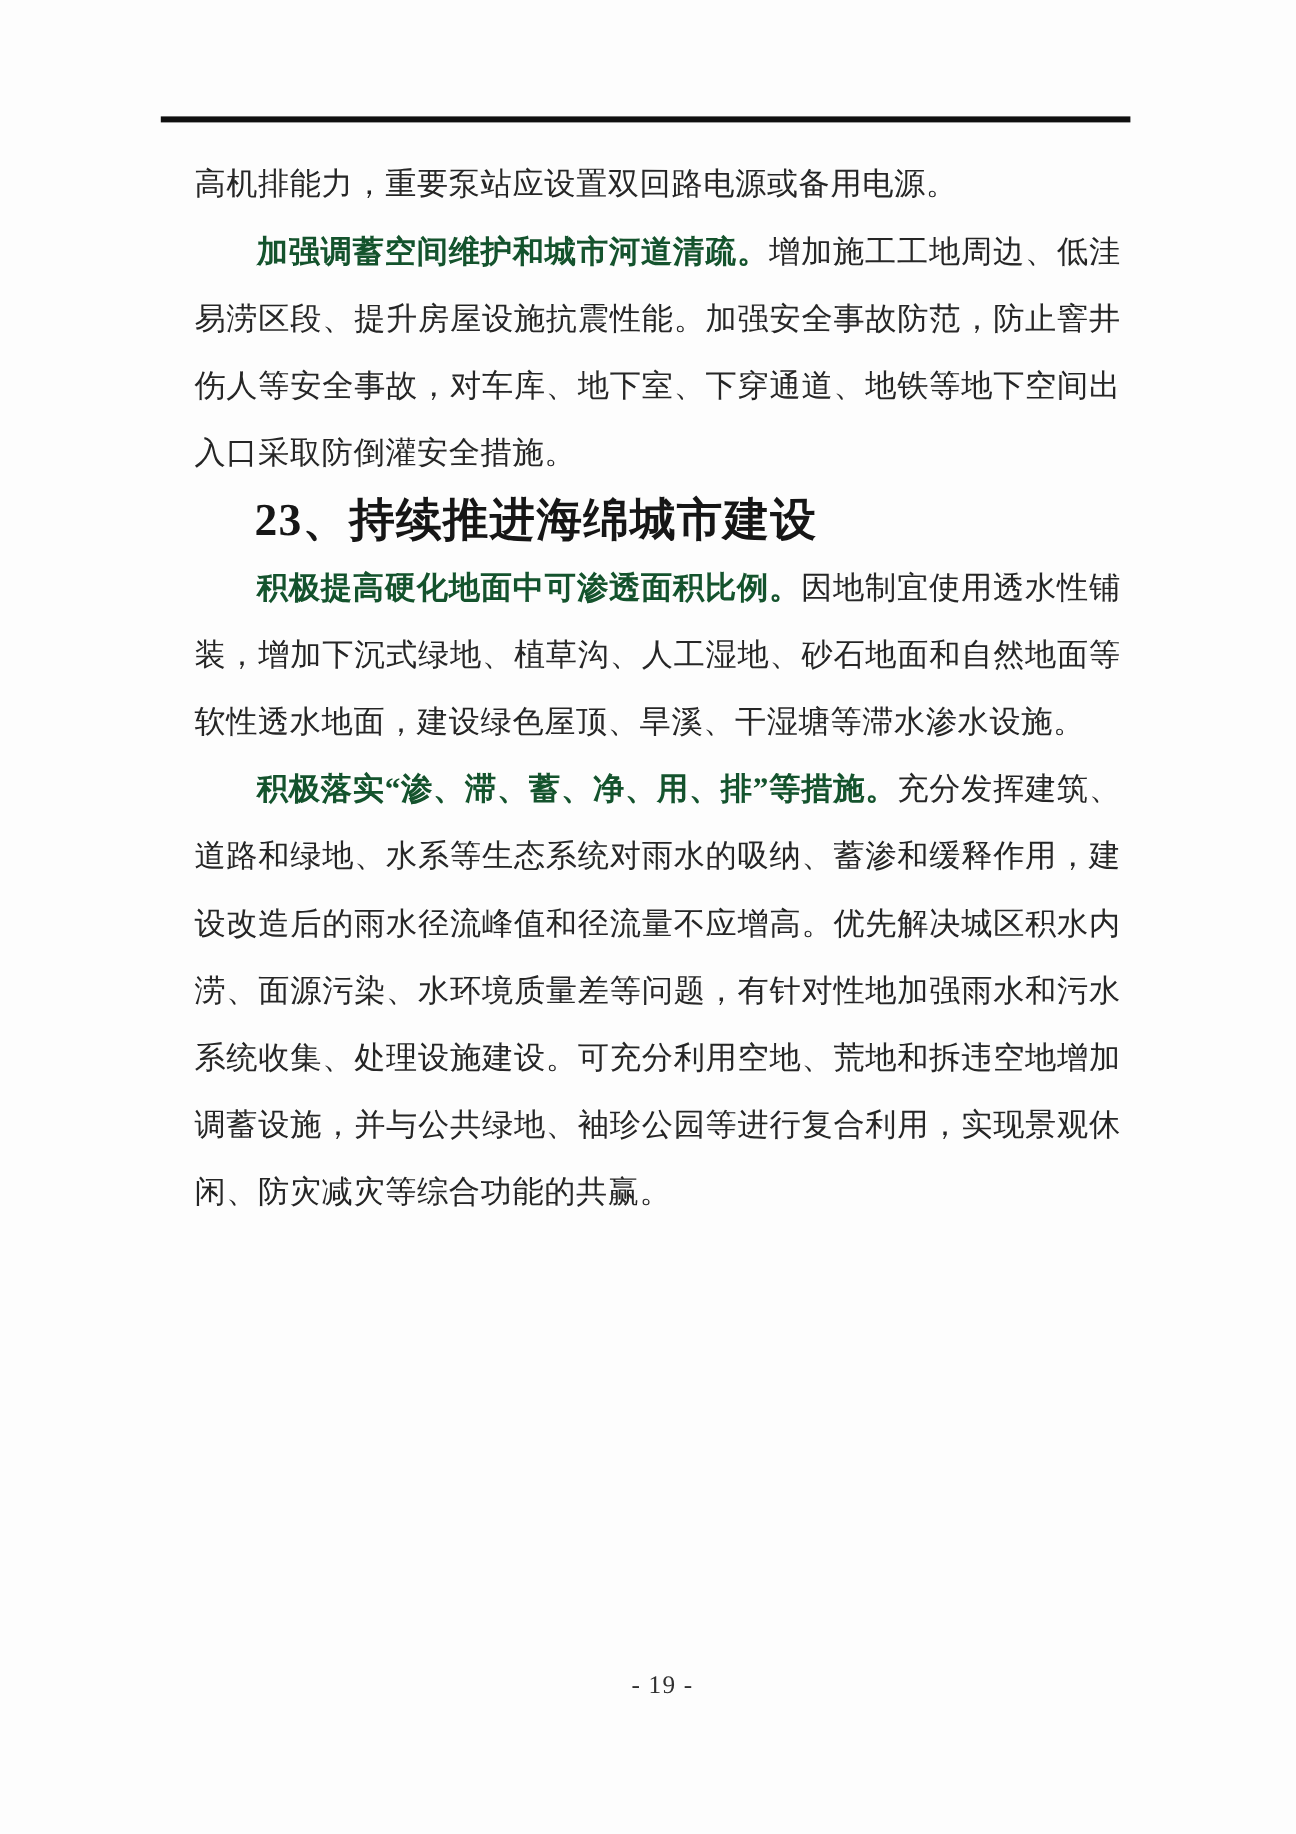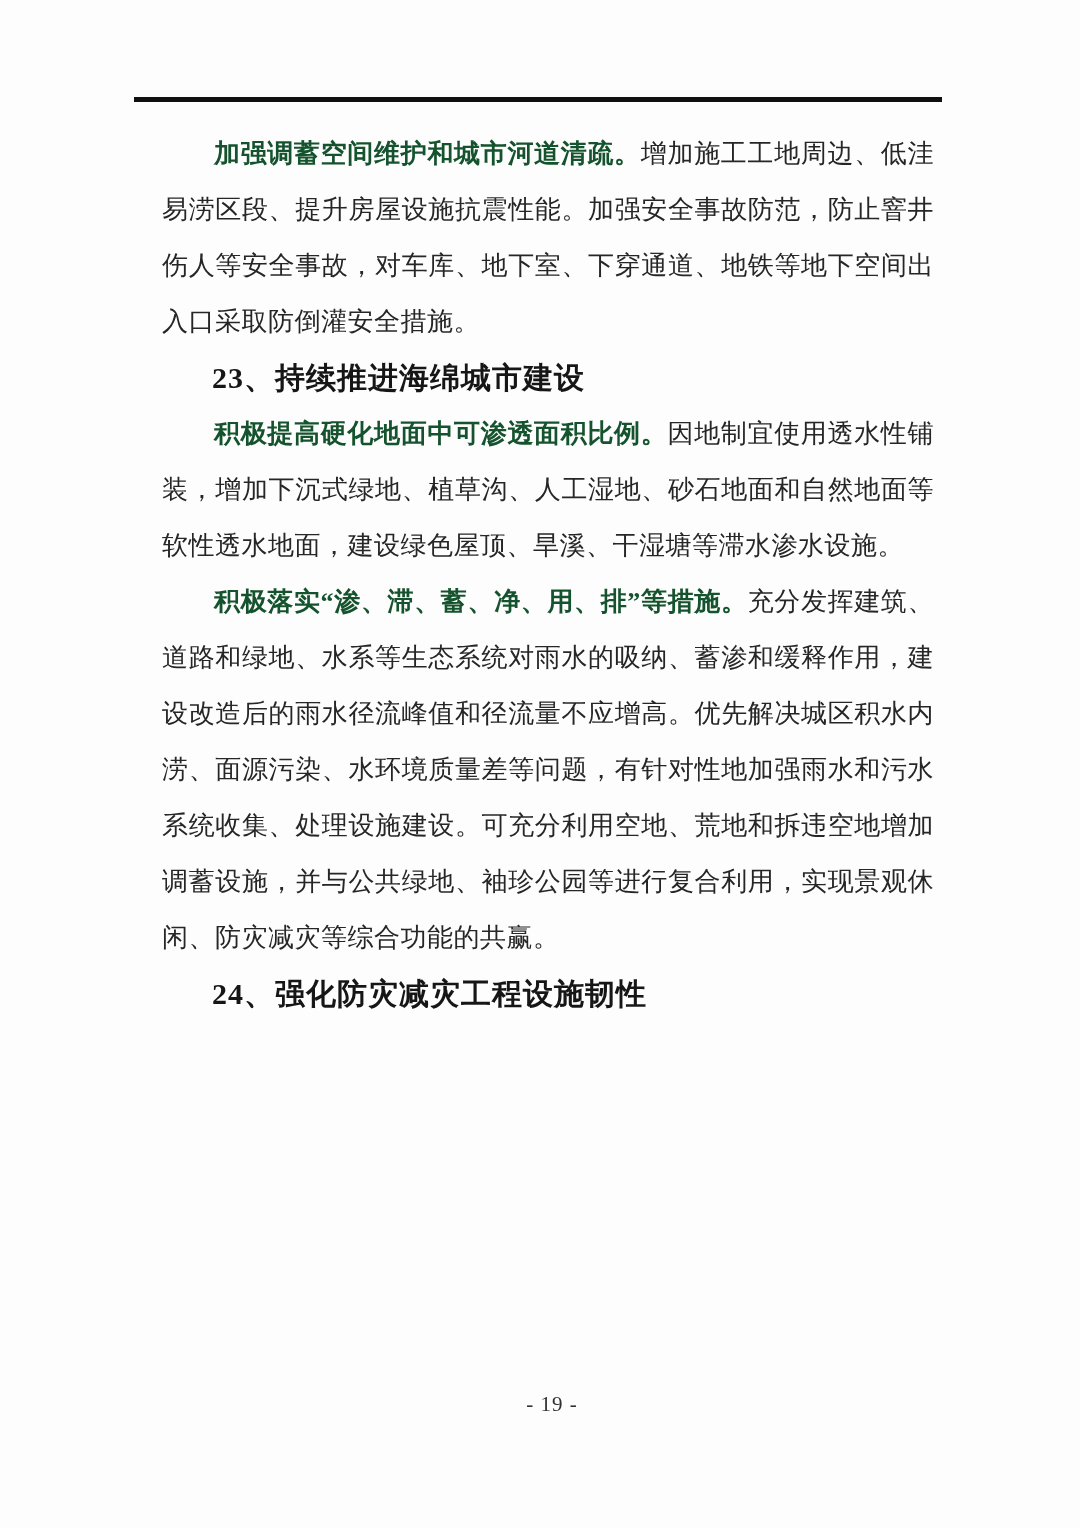--- a/index.html
+++ b/index.html
@@ -41,21 +41,21 @@
   }
   .body-text p.continuation {
     text-indent: 0;
   }
   .body-text .lead {
     font-weight: 700;
     color: #14532d;
   }
   .body-text h2 {
     margin: 0;
-    font-size: 30px;
+    font-size: 38px;
     line-height: 56px;
     font-weight: 700;
     text-indent: 50px;
     color: #161616;
     text-align: left;
     letter-spacing: 1px;
   }
   .page-number {
     position: absolute;
     left: 12px;
@@ -69,35 +69,37 @@
 </style>
 </head>
 <body>
 
 <div class="page">
 
   <div class="top-rule"></div>
 
   <div class="body-text">
 
+    <p class="continuation">
+      <span>高机排能力，重要泵站应设置双回路电源或备用电源。</span>
+    </p>
 
     <p>
       <span class="lead">加强调蓄空间维护和城市河道清疏。</span><span>增加施工工地周边、低洼易涝区段、提升房屋设施抗震性能。加强安全事故防范，防止窨井伤人等安全事故，对车库、地下室、下穿通道、地铁等地下空间出入口采取防倒灌安全措施。</span>
     </p>
 
     <h2>23、持续推进海绵城市建设</h2>
 
     <p>
       <span class="lead">积极提高硬化地面中可渗透面积比例。</span><span>因地制宜使用透水性铺装，增加下沉式绿地、植草沟、人工湿地、砂石地面和自然地面等软性透水地面，建设绿色屋顶、旱溪、干湿塘等滞水渗水设施。</span>
     </p>
 
     <p>
       <span class="lead">积极落实“渗、滞、蓄、净、用、排”等措施。</span><span>充分发挥建筑、道路和绿地、水系等生态系统对雨水的吸纳、蓄渗和缓释作用，建设改造后的雨水径流峰值和径流量不应增高。优先解决城区积水内涝、面源污染、水环境质量差等问题，有针对性地加强雨水和污水系统收集、处理设施建设。可充分利用空地、荒地和拆违空地增加调蓄设施，并与公共绿地、袖珍公园等进行复合利用，实现景观休闲、防灾减灾等综合功能的共赢。</span>
     </p>
 
-    <h2>24、强化防灾减灾工程设施韧性</h2>
 
 
   </div>
 
   <div class="page-number">- 19 -</div>
 
 </div>
 
 </body></html>

